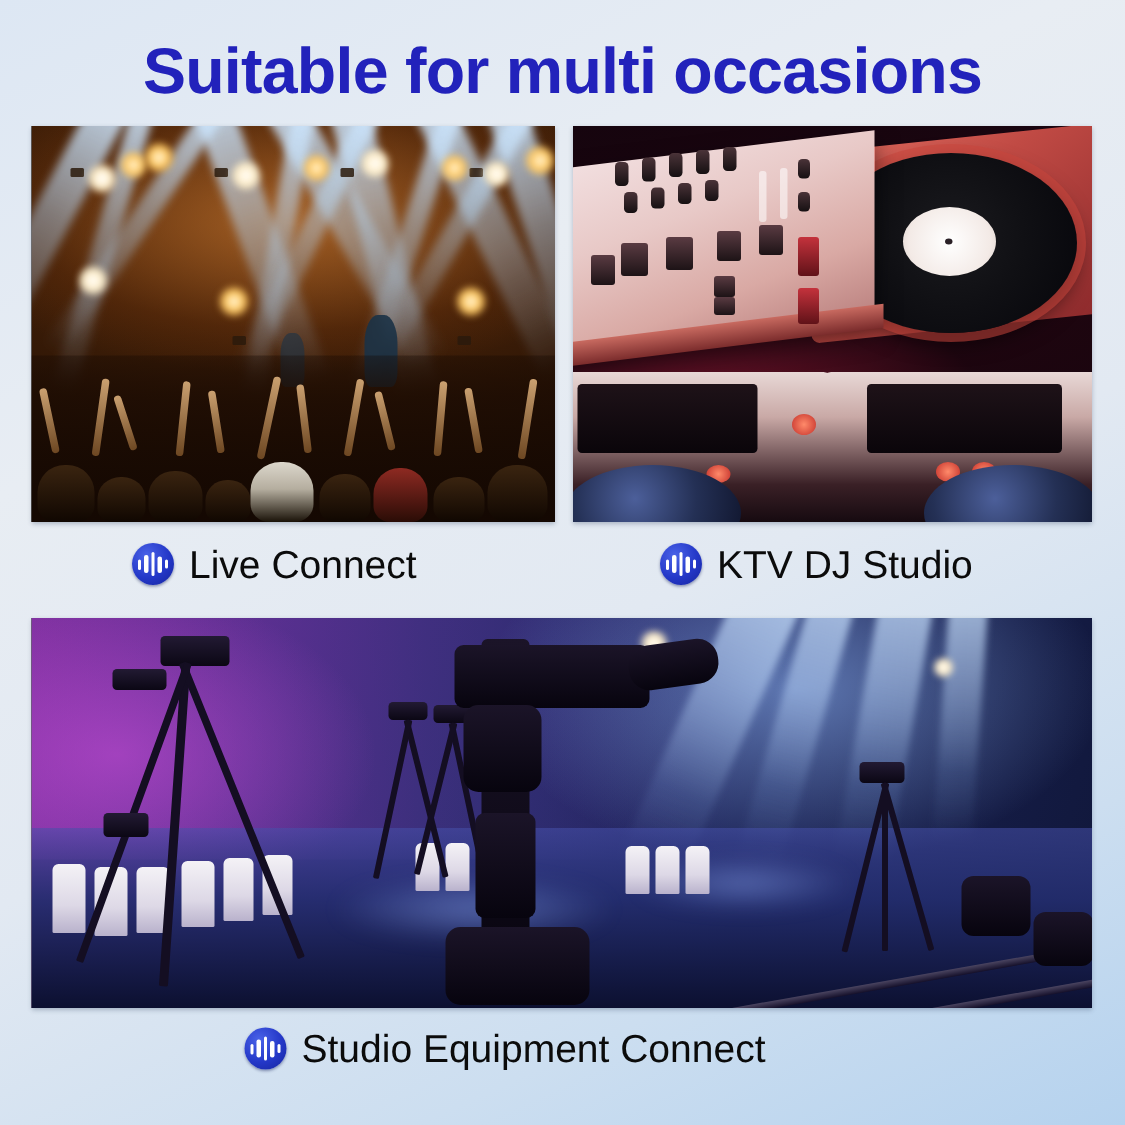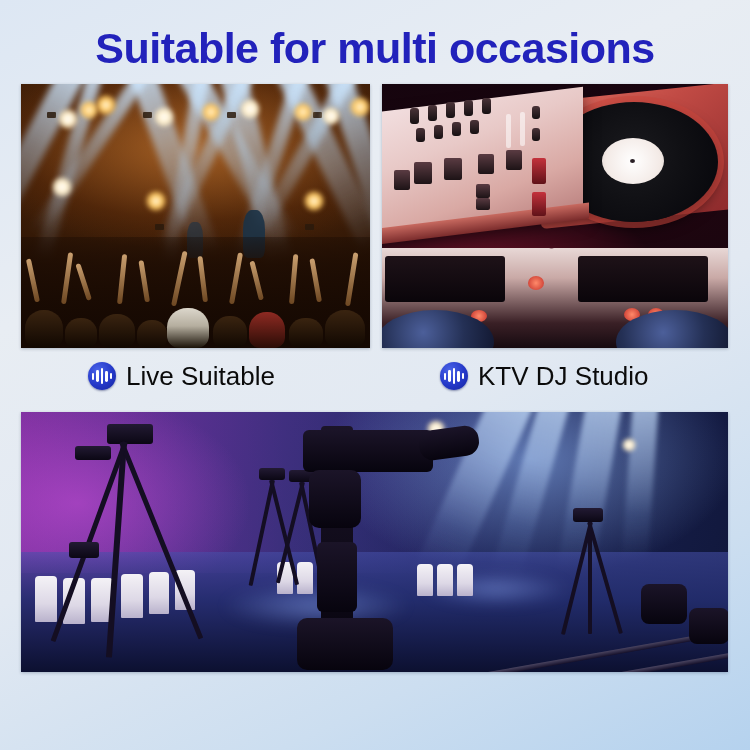--- a/index.html
+++ b/index.html
@@ -328,30 +328,42 @@
   <div class="cap cap-1">
     <span class="wave-icon">
       <span class="bars">
           <i></i>
           <i></i>
           <i></i>
           <i></i>
           <i></i>
         </span>
     </span>
-    <span class="cap-text">Live Suitable</span>
+    <span class="cap-text">Live Connect</span>
   </div>
 
   <div class="cap cap-2">
     <span class="wave-icon">
       <span class="bars">
           <i></i>
           <i></i>
           <i></i>
           <i></i>
           <i></i>
         </span>
     </span>
     <span class="cap-text">KTV DJ Studio</span>
   </div>
 
+  <div class="cap cap-3">
+    <span class="wave-icon">
+      <span class="bars">
+          <i></i>
+          <i></i>
+          <i></i>
+          <i></i>
+          <i></i>
+        </span>
+    </span>
+    <span class="cap-text">Studio Equipment Connect</span>
+  </div>
 
 </div>
 
 </body></html>

